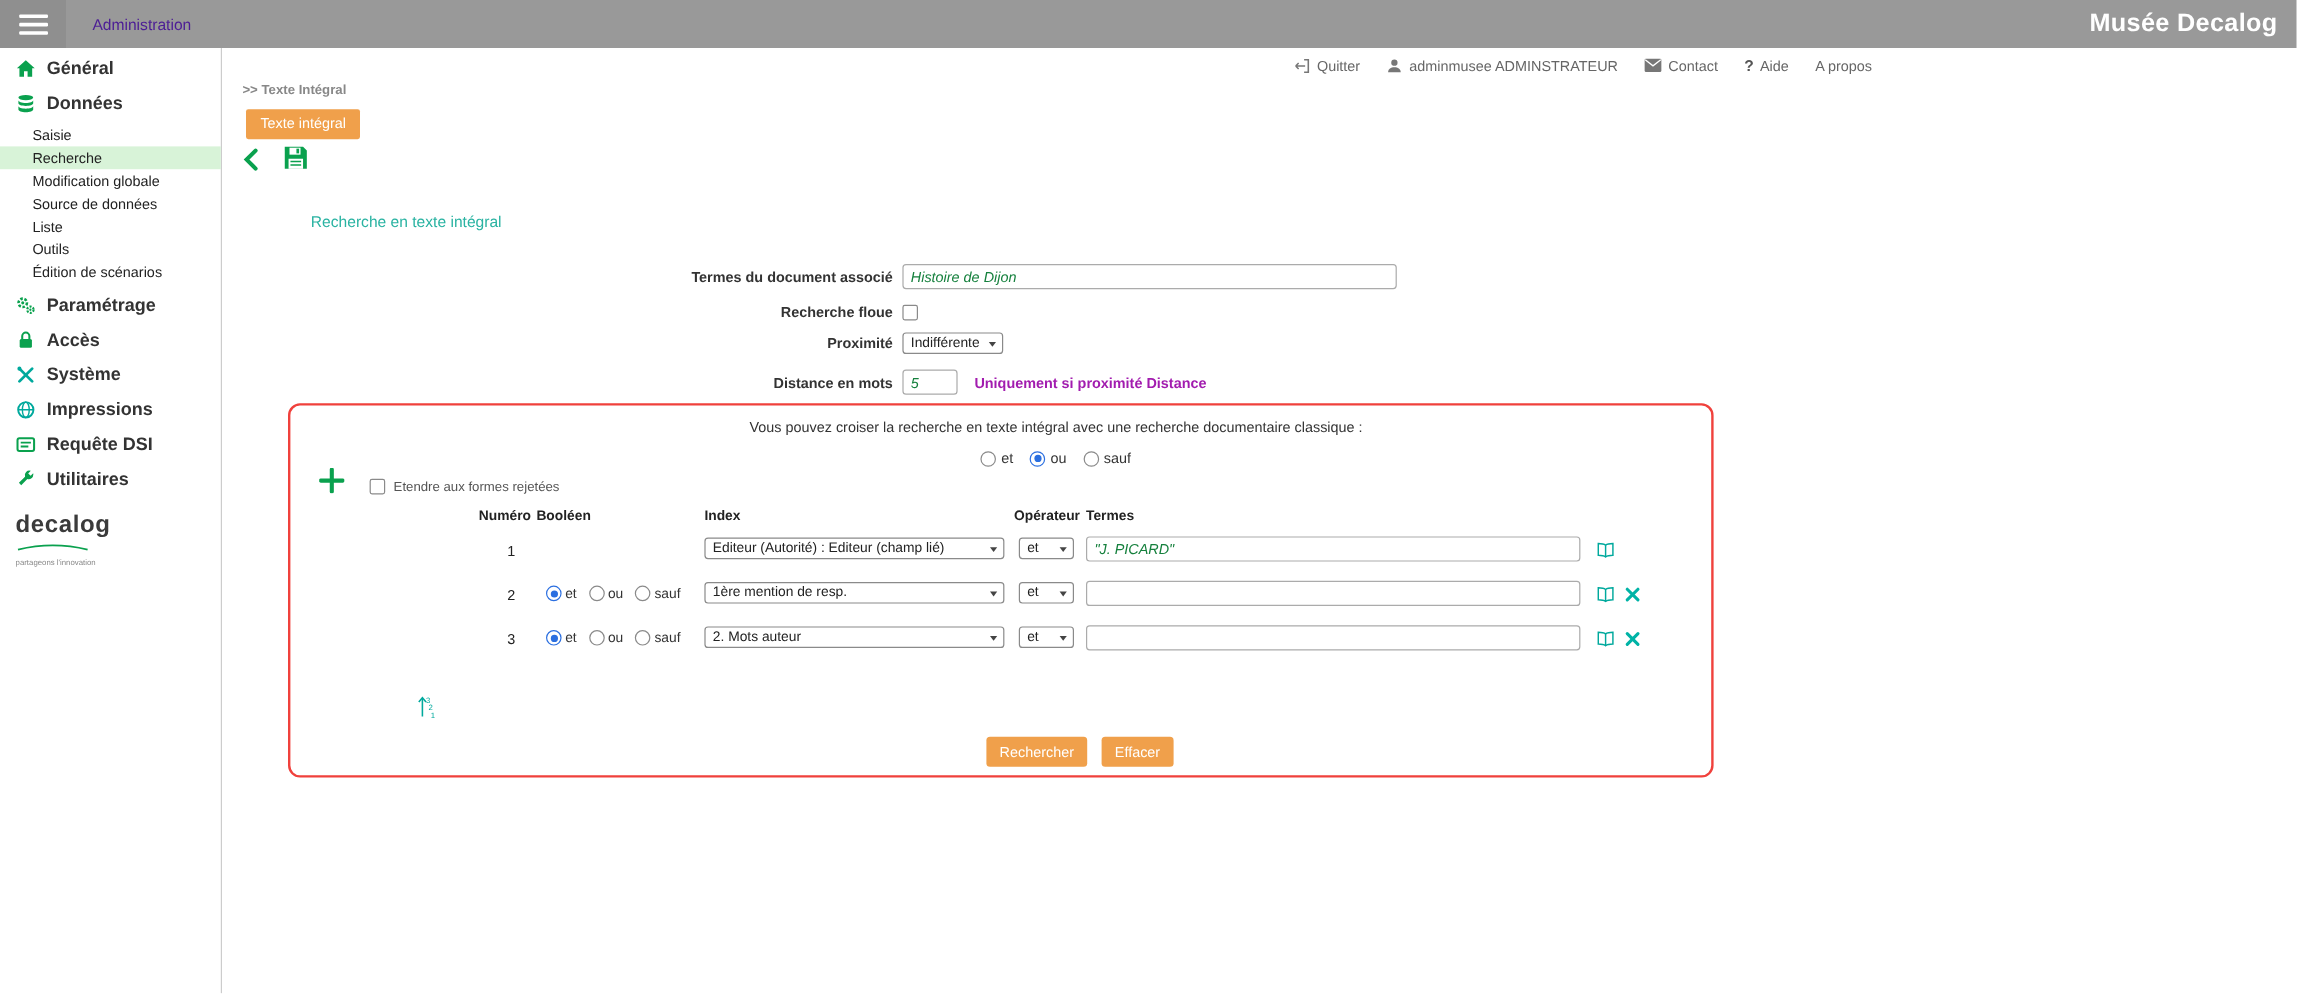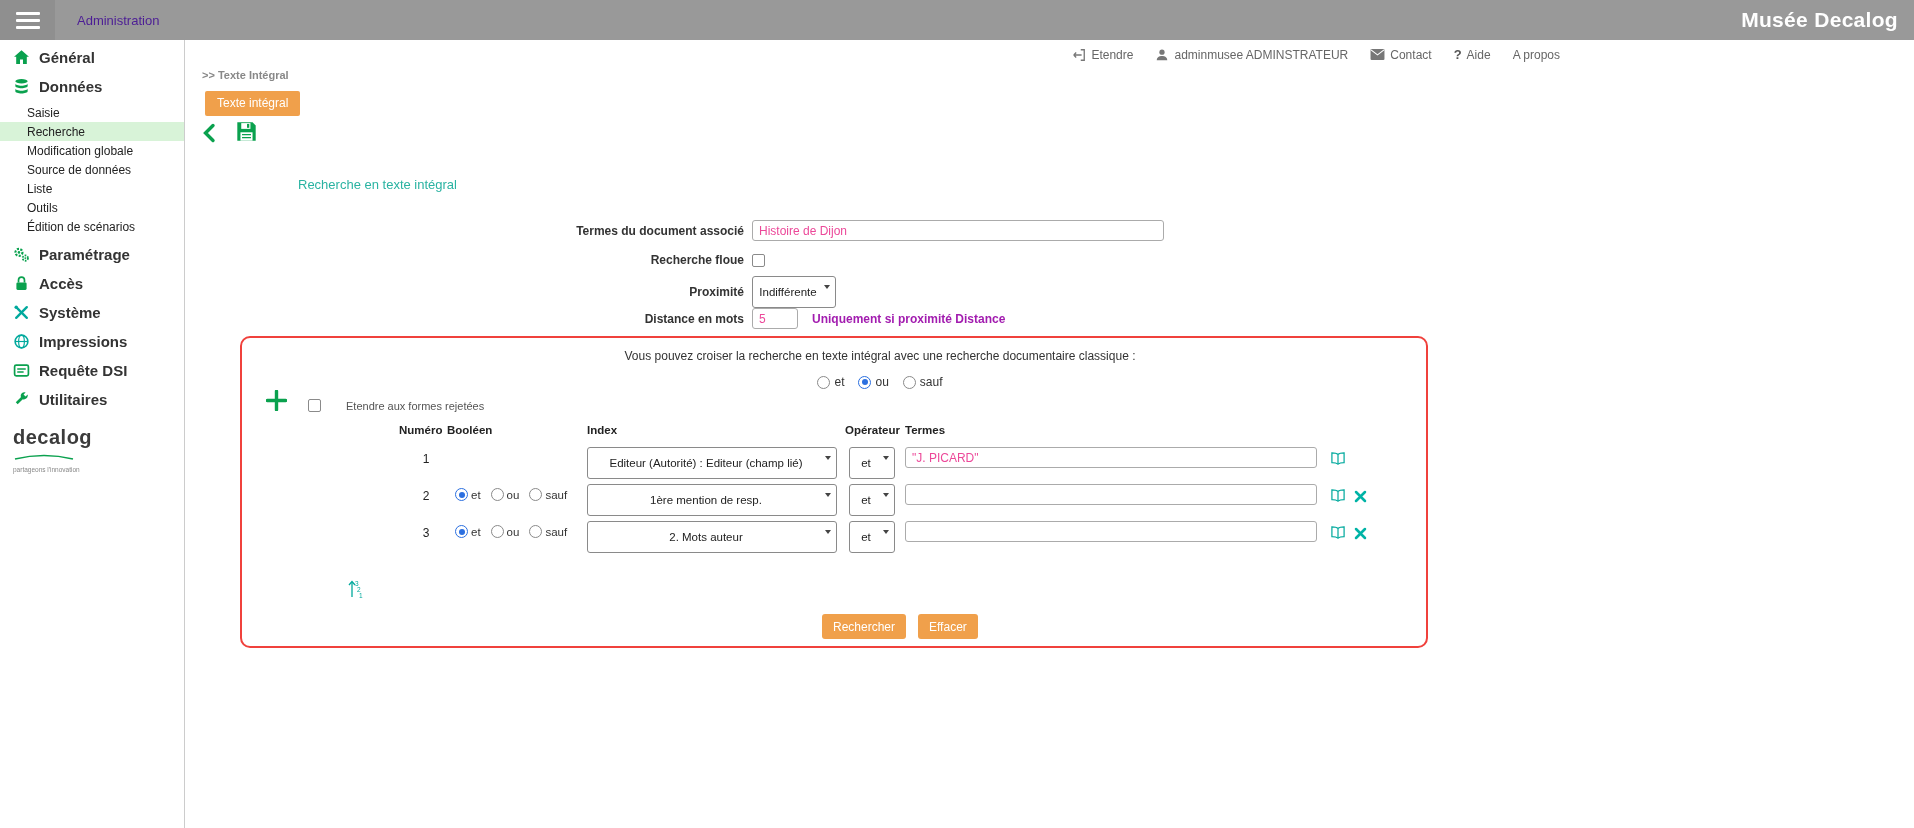--- a/index.html
+++ b/index.html
@@ -29,43 +29,43 @@
 
   
   .main { position:absolute; left:185px; top:40px; width:1729px; height:788px; }
   .header-links { position:absolute; top:7px; right:354px; display:flex; align-items:center; gap:22px; font-size:12px; color:#666; }
   .hlink { display:flex; align-items:center; gap:5px; cursor:pointer; }
   .qmark { font-weight:bold; font-size:13px; color:#555; }
   .breadcrumb { position:absolute; left:17px; top:29px; font-size:11px; font-weight:bold; color:#888; }
   .tab { position:absolute; left:20px; top:51px; background:#f0a04b; color:#fff; font-size:12px; padding:5px 12px 6px; border-radius:2px; cursor:pointer; }
   .back-btn { position:absolute; left:15px; top:83px; cursor:pointer; color:#0aa14e; }
   .save-btn { position:absolute; left:51px; top:81px; cursor:pointer; color:#0aa14e; }
-  .section-title { position:absolute; left:74px; top:137px; font-size:13px; color:#2ab3a2;margin-left:39px; }
+  .section-title { position:absolute; left:74px; top:137px; font-size:13px; color:#2ab3a2; }
 
   .frow { position:absolute; left:259px; display:flex; align-items:center; }
   .flabel { width:300px; text-align:right; font-size:12px; font-weight:bold; color:#333; margin-right:8px; flex:none; }
-  .txt { height:21px; border:1px solid #ababab; border-radius:3px; font-size:12px; padding:0 6px; font-family:inherit; color:#ec4899; background:#fff; }
+  .txt { height:21px; border:1px solid #ababab; border-radius:3px; font-size:12px; padding:0 6px; font-family:inherit; color:#15803d; background:#fff;font-style:italic; }
   .hint { font-size:12px; font-weight:bold; color:#a21caf; margin-left:14px; }
 
   .selwrap { position:relative; display:inline-block; }
-  select { appearance:none; -webkit-appearance:none; height:32px; border:1px solid #8a8a8a; border-radius:3px; background:#fff; font-size:11.5px; font-family:inherit; padding:0 18px 0 6px; color:#222; cursor:pointer;text-align:center; }
+  select { appearance:none; -webkit-appearance:none; height:18px; border:1px solid #8a8a8a; border-radius:3px; background:#fff; font-size:11.5px; font-family:inherit; padding:0 18px 0 6px; color:#222; cursor:pointer; }
   .selwrap::after { content:""; position:absolute; right:6px; top:9px; border-left:3.5px solid transparent; border-right:3.5px solid transparent; border-top:4.5px solid #444; pointer-events:none; }
 
   .cb { width:13px; height:13px; border:1px solid #8a8a8a; border-radius:2px; background:#fff; display:inline-block; cursor:pointer; flex:none; }
   .rb { width:13px; height:13px; border:1px solid #8a8a8a; border-radius:50%; background:#fff; display:inline-block; position:relative; cursor:pointer; flex:none; }
   .rb.checked { border-color:#2b6fe0; }
   .rb.checked::after { content:""; position:absolute; left:2.5px; top:2.5px; width:6px; height:6px; border-radius:50%; background:#2b6fe0; }
 
   
   .panel { position:absolute; left:55px; top:296px; width:1188px; height:312px; border:2px solid #f0413c; border-radius:10px; }
   .panel-intro { position:absolute; top:11px; left:92px; width:calc(100% - 92px); text-align:center; font-size:12px; color:#333; }
   .bool-group { position:absolute; top:37px; left:92px; width:calc(100% - 92px); display:flex; justify-content:center; gap:14px; font-size:12px; color:#333; align-items:center; }
   .bool-opt { display:flex; align-items:center; gap:4px; }
   .plus-btn { position:absolute; left:24px; top:52px; cursor:pointer; }
-  .extend { position:absolute; left:66px; top:61px; display:flex; align-items:center; gap:25px; font-size:11px; color:#555; }
+  .extend { position:absolute; left:66px; top:61px; display:flex; align-items:center; gap:7px; font-size:11px; color:#555; }
   .col-head { position:absolute; top:86px; font-size:11.5px; font-weight:bold; color:#222; }
   .ch-num { left:157px; } .ch-bool { left:205px; } .ch-index { left:345px; } .ch-op { left:603px; } .ch-termes { left:663px; }
   .crow { position:absolute; left:0; right:0; height:24px; }
   .r1 { top:109px; } .r2 { top:146px; } .r3 { top:183px; }
   .cell-num { position:absolute; left:172px; width:24px; text-align:center; font-size:12px; color:#222; top:5px; }
   .cell-bool { position:absolute; left:213px; top:4px; display:flex; gap:10px; font-size:11.5px; align-items:center; color:#333; }
   .cell-bool .bool-opt { gap:3px; }
   .cell-index { position:absolute; left:345px; top:0; }
   .cell-index select { width:250px; }
   .cell-op { position:absolute; left:607px; top:0; }
@@ -190,21 +190,21 @@
   </nav>
 
   <main class="main">
 
     <div class="header-links">
       <span class="hlink">
         <svg width="14" height="14" viewBox="0 0 16 16" fill="none" stroke="#777" stroke-width="1.5">
             <path d="M10 2H14v12h-4"></path>
             <path d="M11 8H2m0 0l2.8-2.8M2 8l2.8 2.8"></path>
           </svg>
-        <span>Etendre</span>
+        <span>Quitter</span>
       </span>
       <span class="hlink">
         <svg width="14" height="14" viewBox="0 0 16 16" fill="#777">
             <circle cx="8" cy="4.8" r="3"></circle>
             <path d="M2 14c0-3.2 2.7-4.8 6-4.8s6 1.6 6 4.8z"></path>
           </svg>
         <span>adminmusee ADMINSTRATEUR</span>
       </span>
       <span class="hlink">
         <svg width="15" height="13" viewBox="0 0 16 14" fill="#777">

